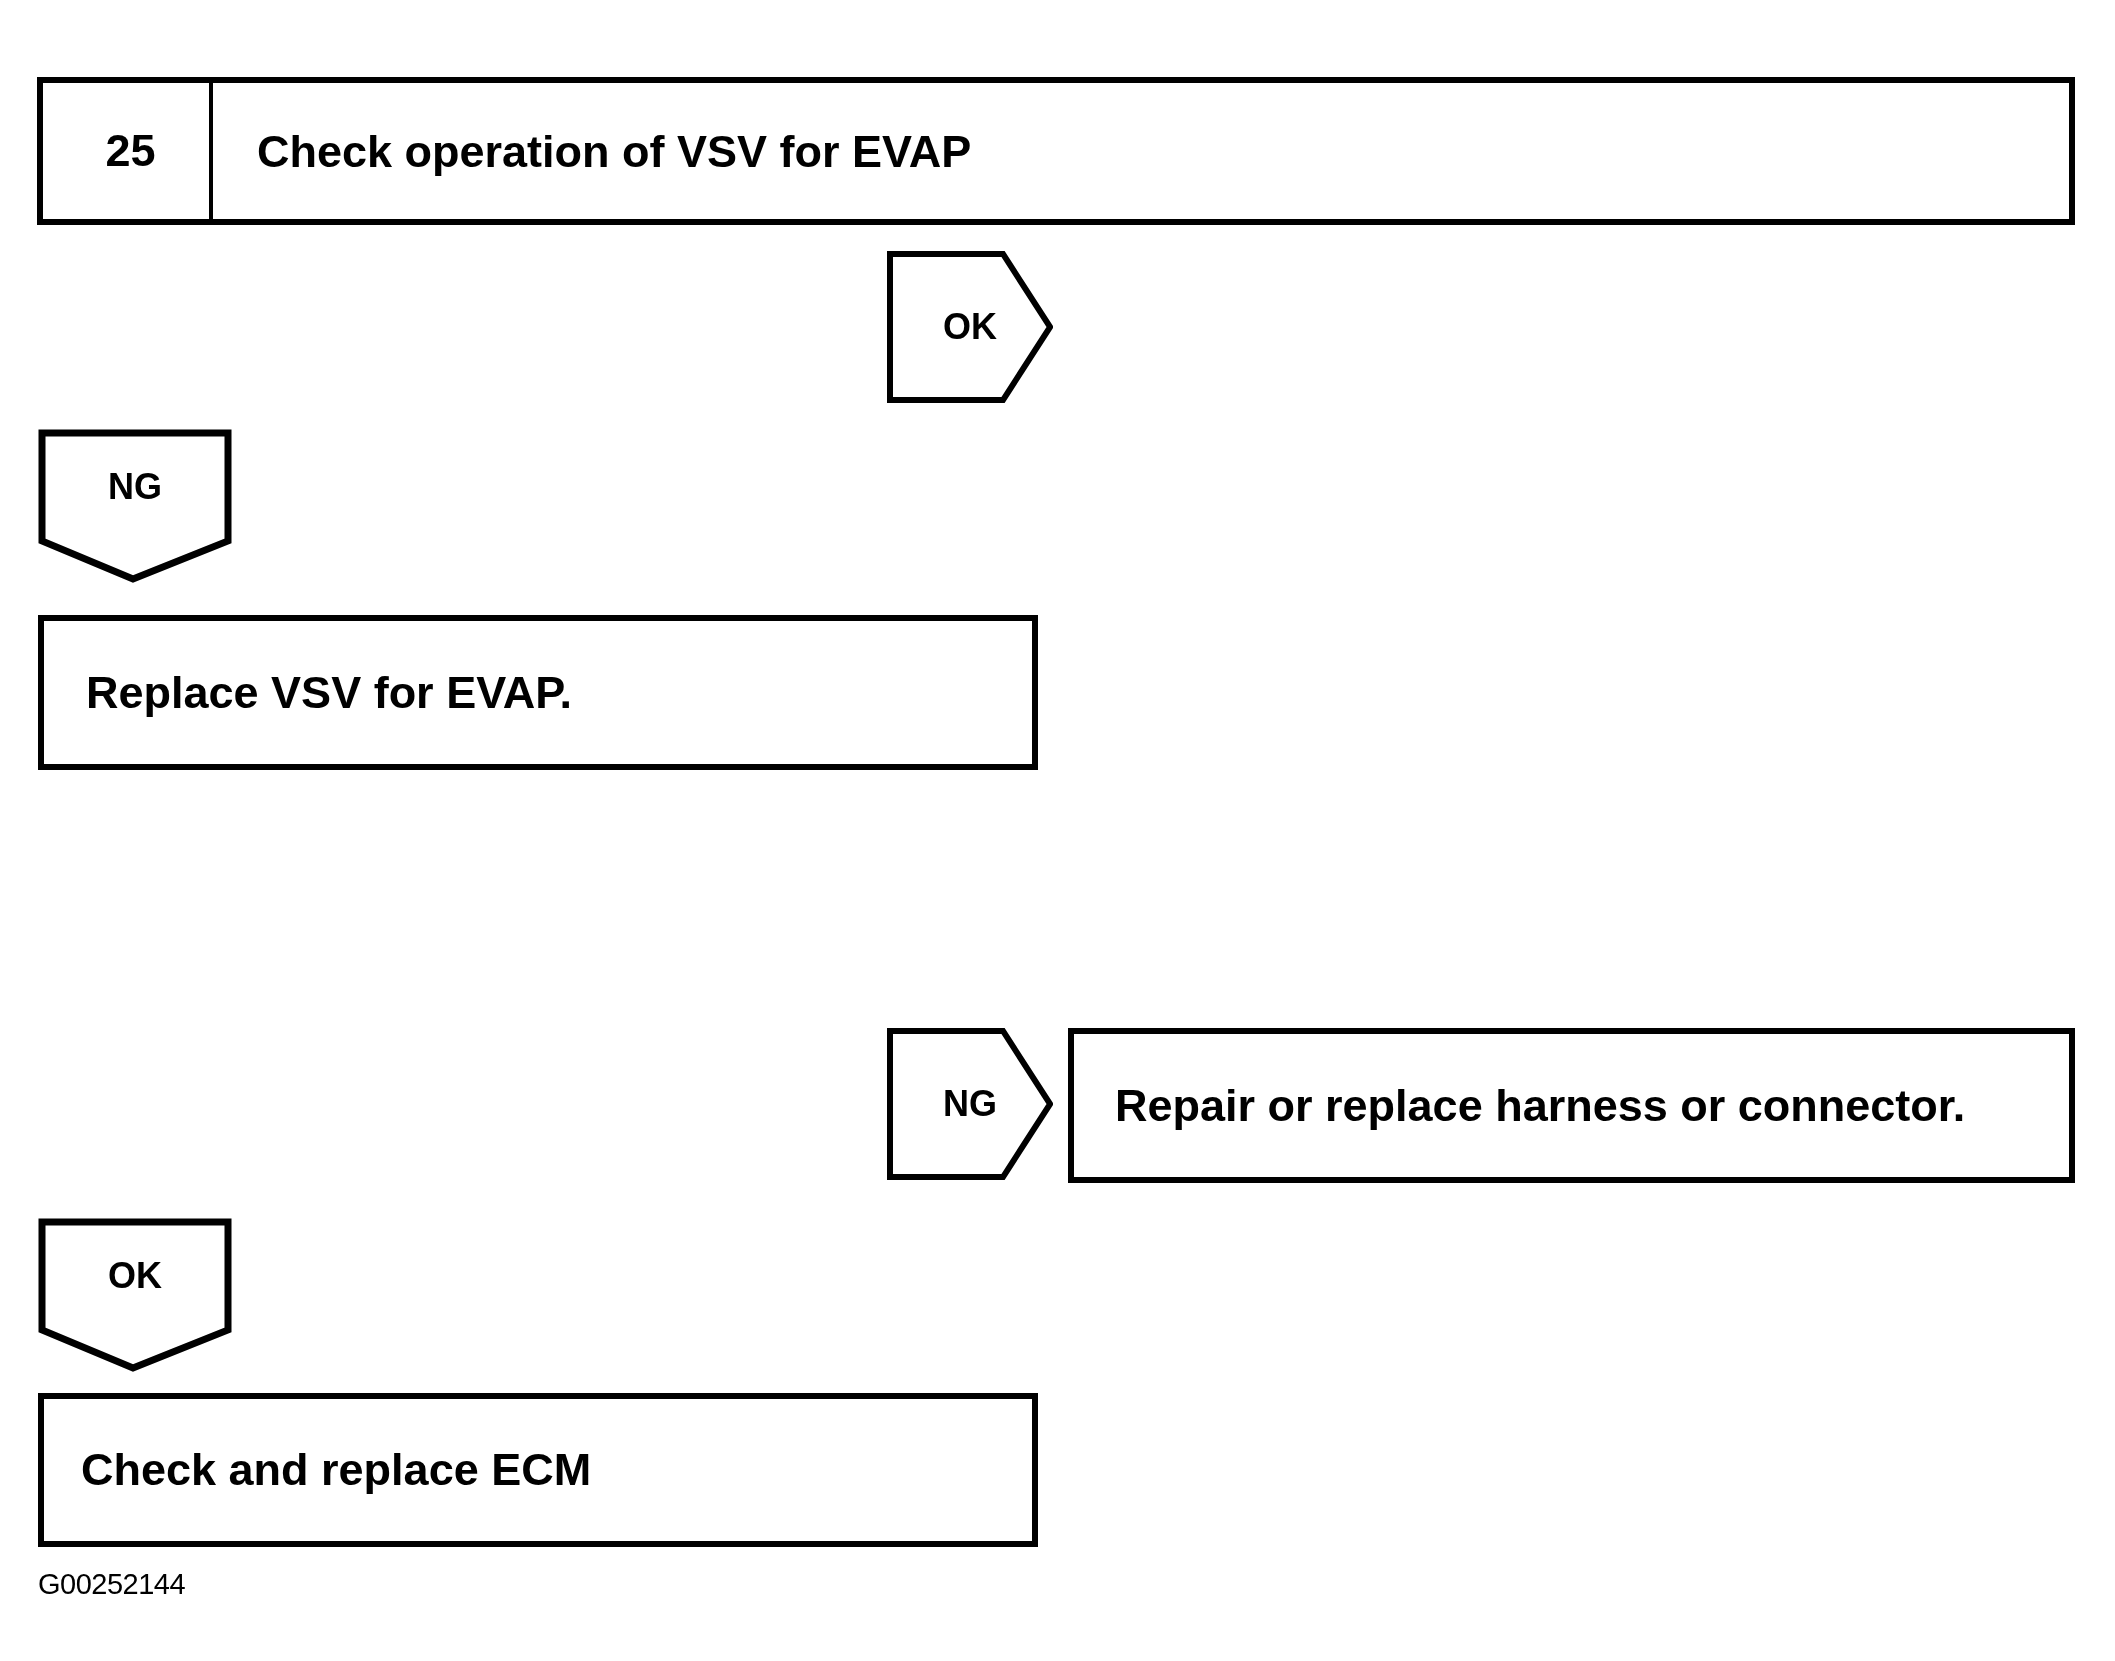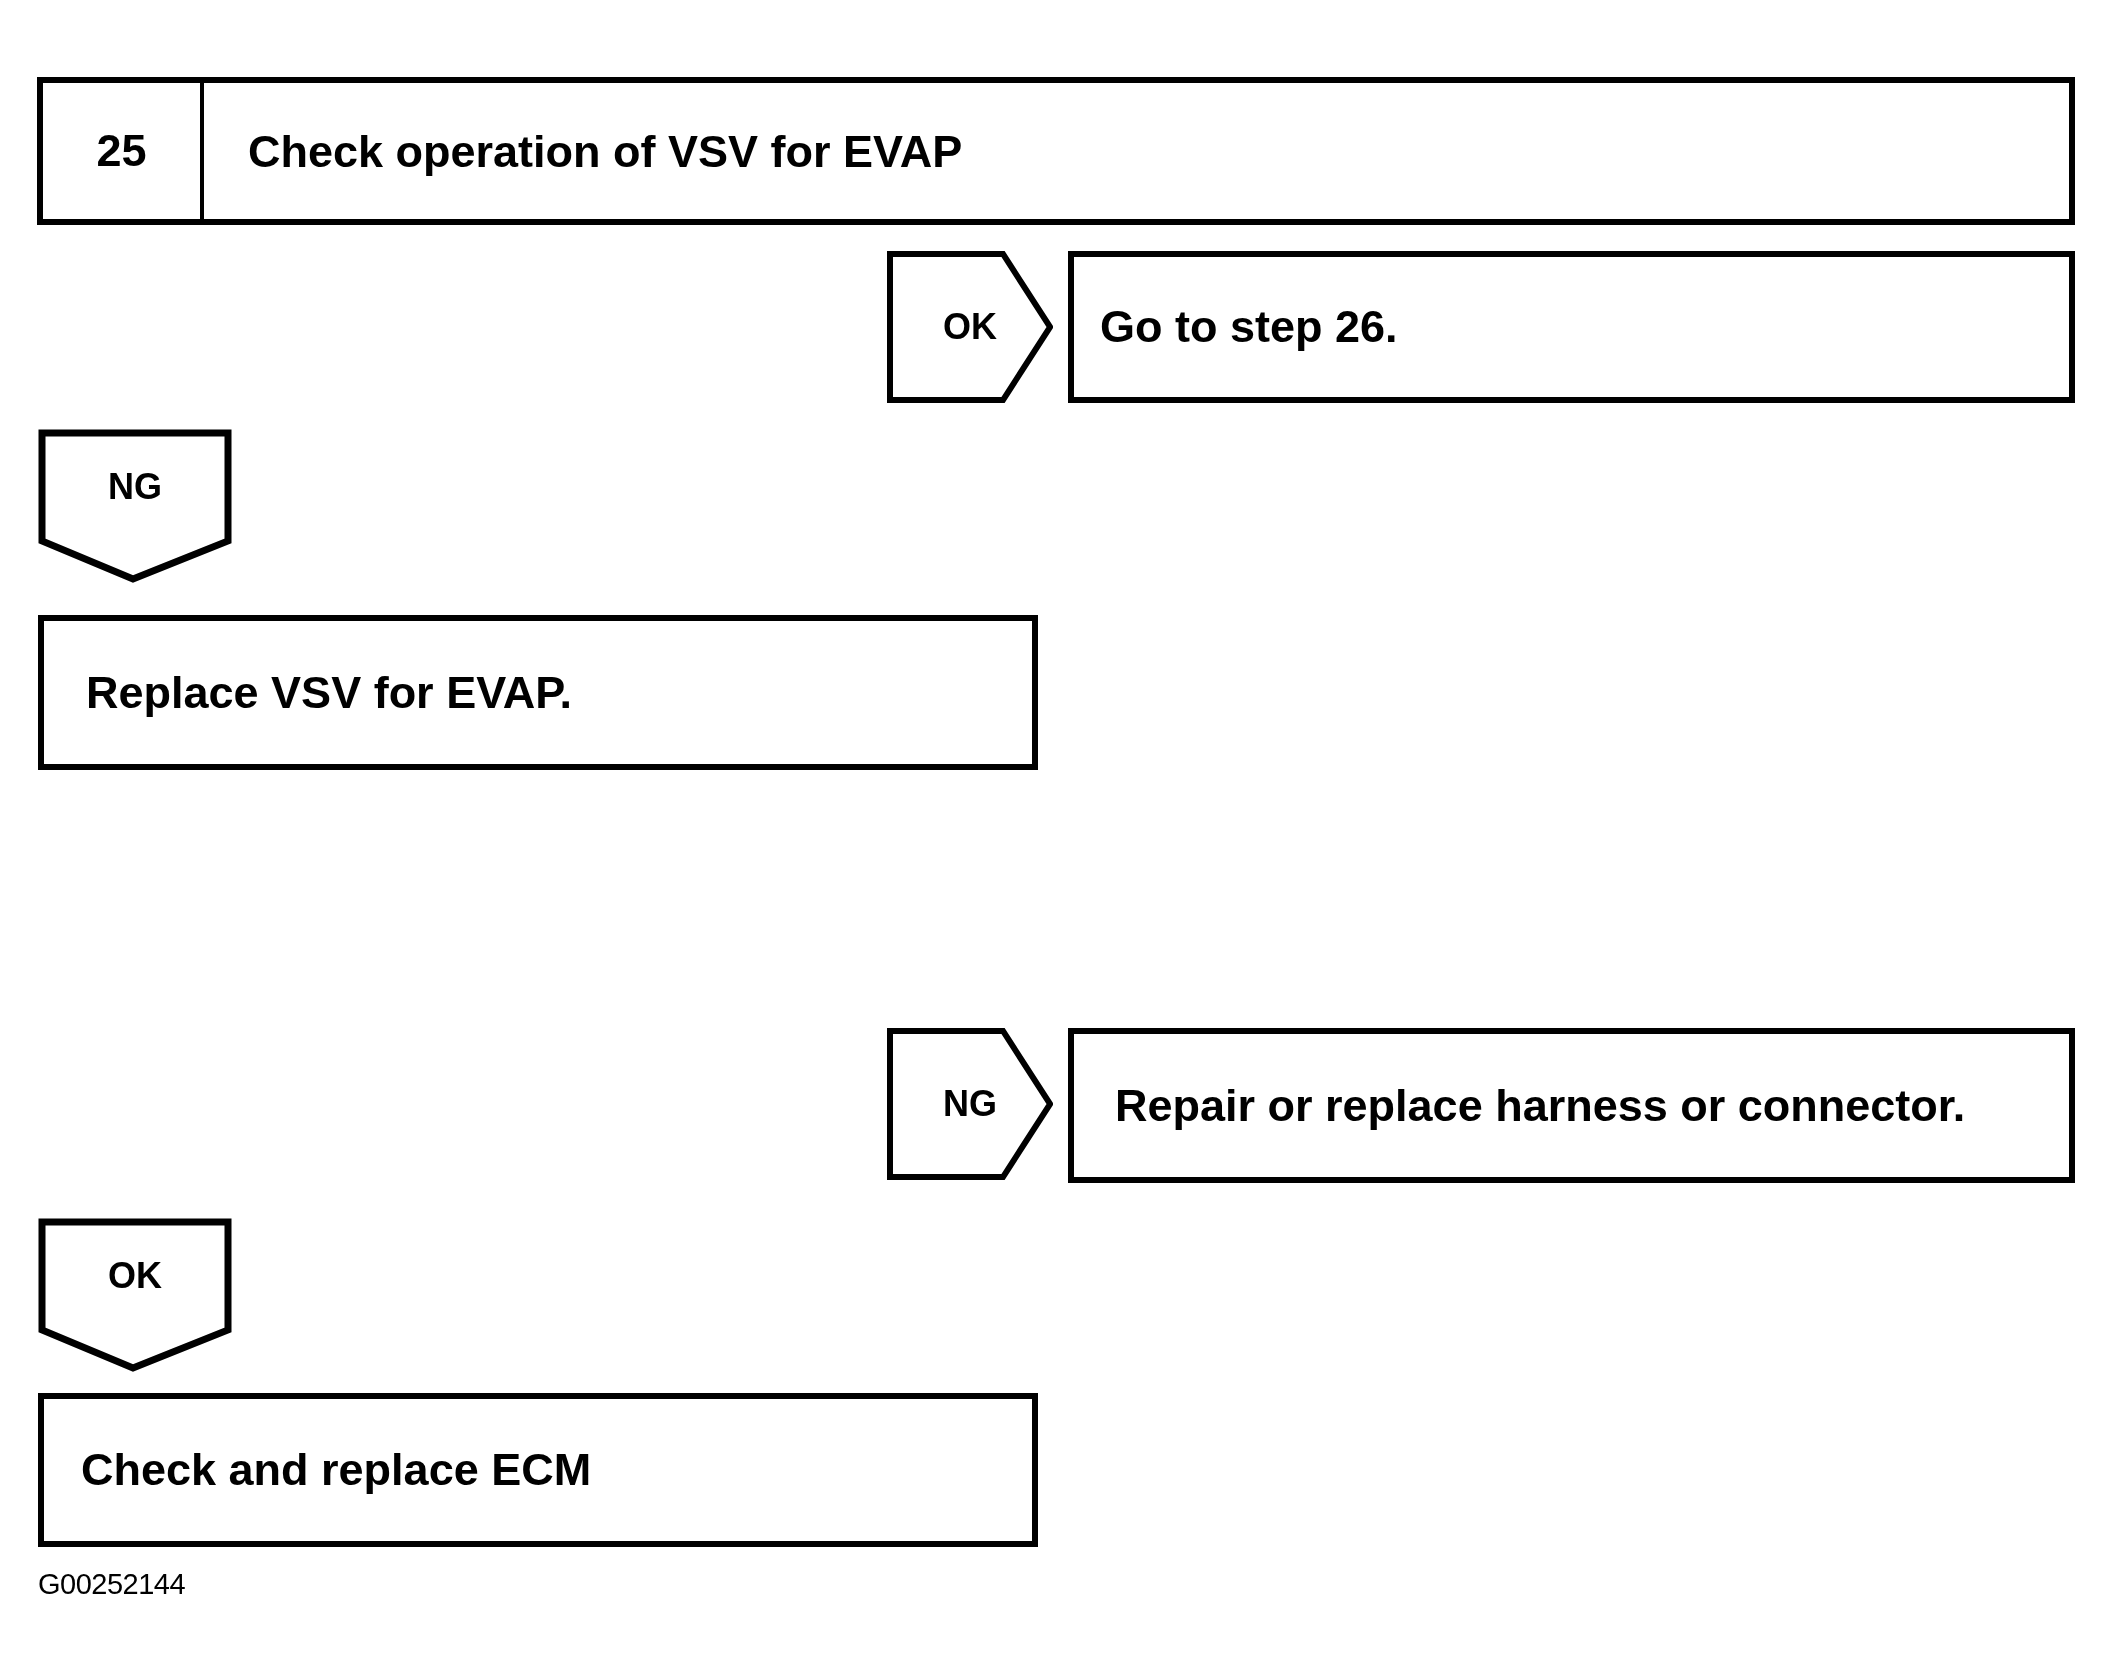--- a/index.html
+++ b/index.html
@@ -12,20 +12,21 @@
     color: #000000;
     font-family: "Liberation Sans", sans-serif;
     overflow: hidden;
   }
   
   .row-box {
     position: absolute;
     display: flex;
     border: 6px solid #000;
     background: #fff;
+    padding-left: 9px;
   }
   .num-cell {
     width: 161px;
     border-right: 4px solid #000;
     display: flex;
     align-items: center;
     justify-content: center;
     font-weight: bold;
     font-size: 45px;
   }
@@ -88,23 +89,20 @@
   </div>
 
   <div class="pent pent-right" style="left:887px; top:251px; width:166px; height:152px;">
     <span>
       <svg width="166" height="152" viewBox="0 0 166 152">
         <path d="M3,3 H116 L163,76 L116,149 H3 Z" fill="#ffffff" stroke="#000000" stroke-width="6" stroke-linejoin="miter"></path>
       </svg>
     </span>
     <span class="pent-label">OK</span>
   </div>
-  <div class="action-box right-col" style="left:1068px; top:251px; width:1007px; height:152px;">
-    <span>Go to step 26.</span>
-  </div>
 
   <div class="pent pent-down" style="left:38px; top:429px; width:194px; height:154px;">
     <span>
       <svg width="194" height="154" viewBox="0 0 194 154">
         <path d="M4,4 H190 V112 L95,150 L4,112 Z" fill="#ffffff" stroke="#000000" stroke-width="7" stroke-linejoin="miter"></path>
       </svg>
     </span>
     <span class="pent-label">NG</span>
   </div>
   <div class="action-box left-col" style="left:38px; top:615px; width:1000px; height:155px;">

